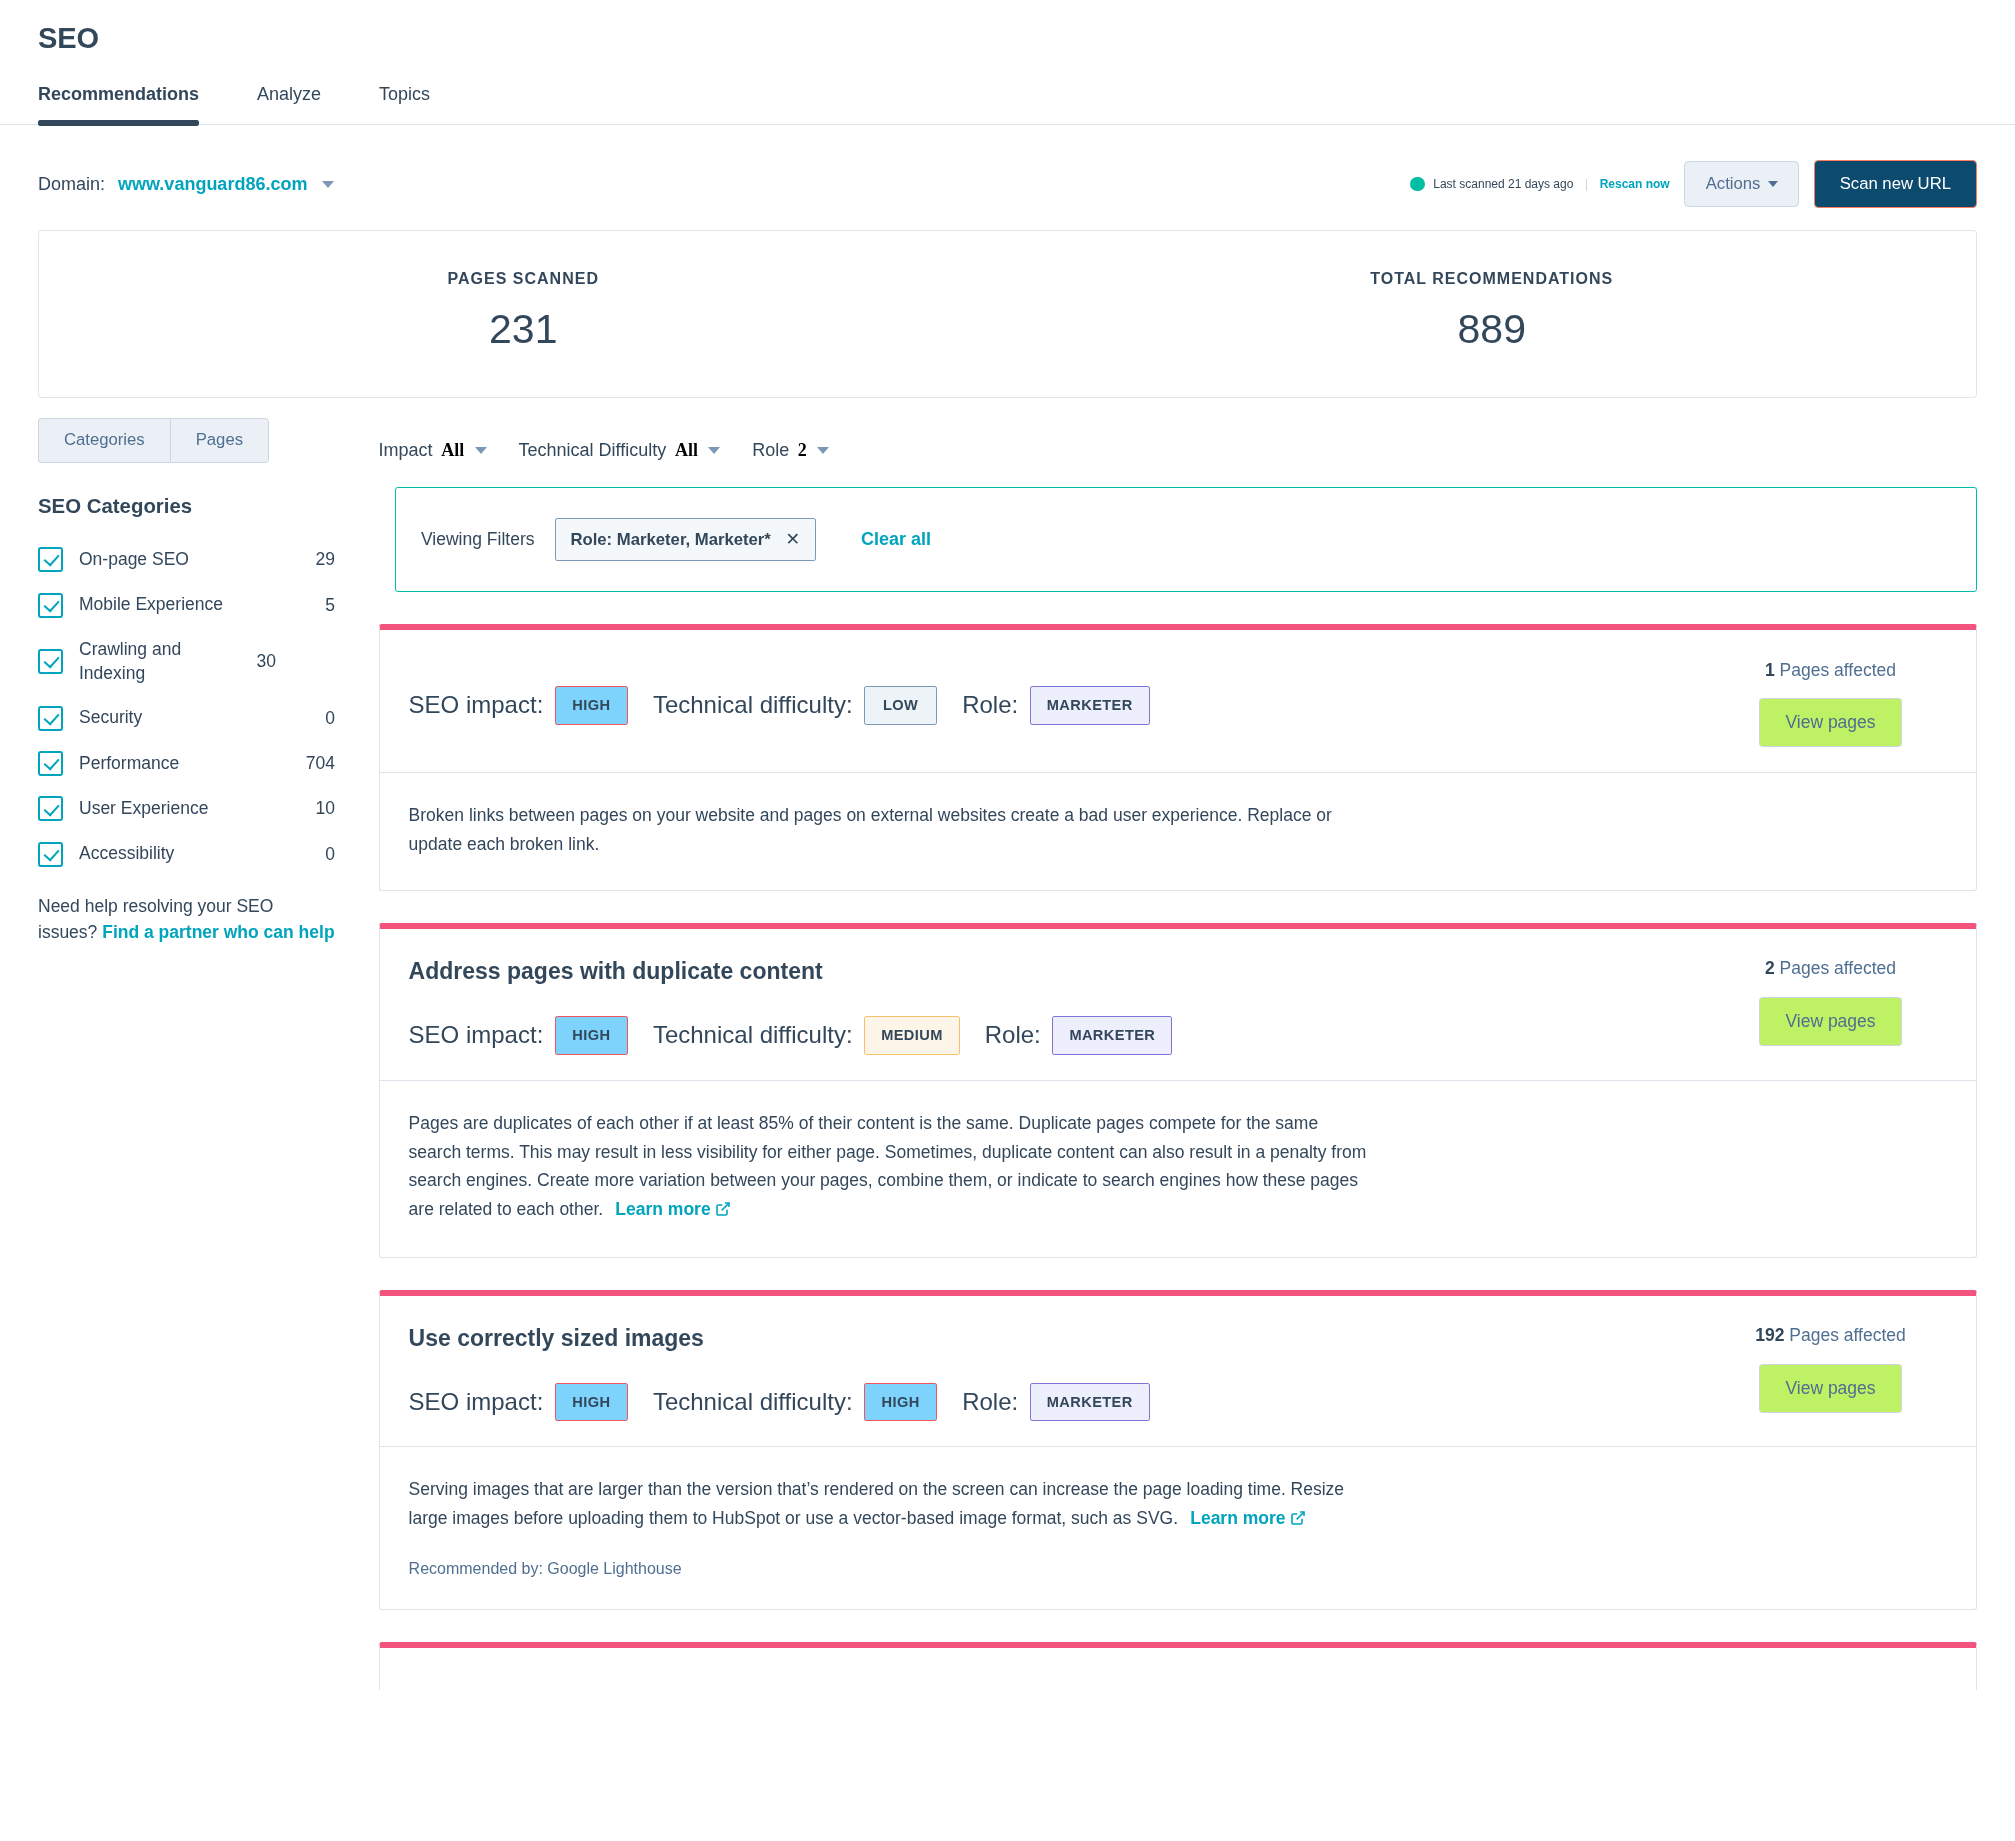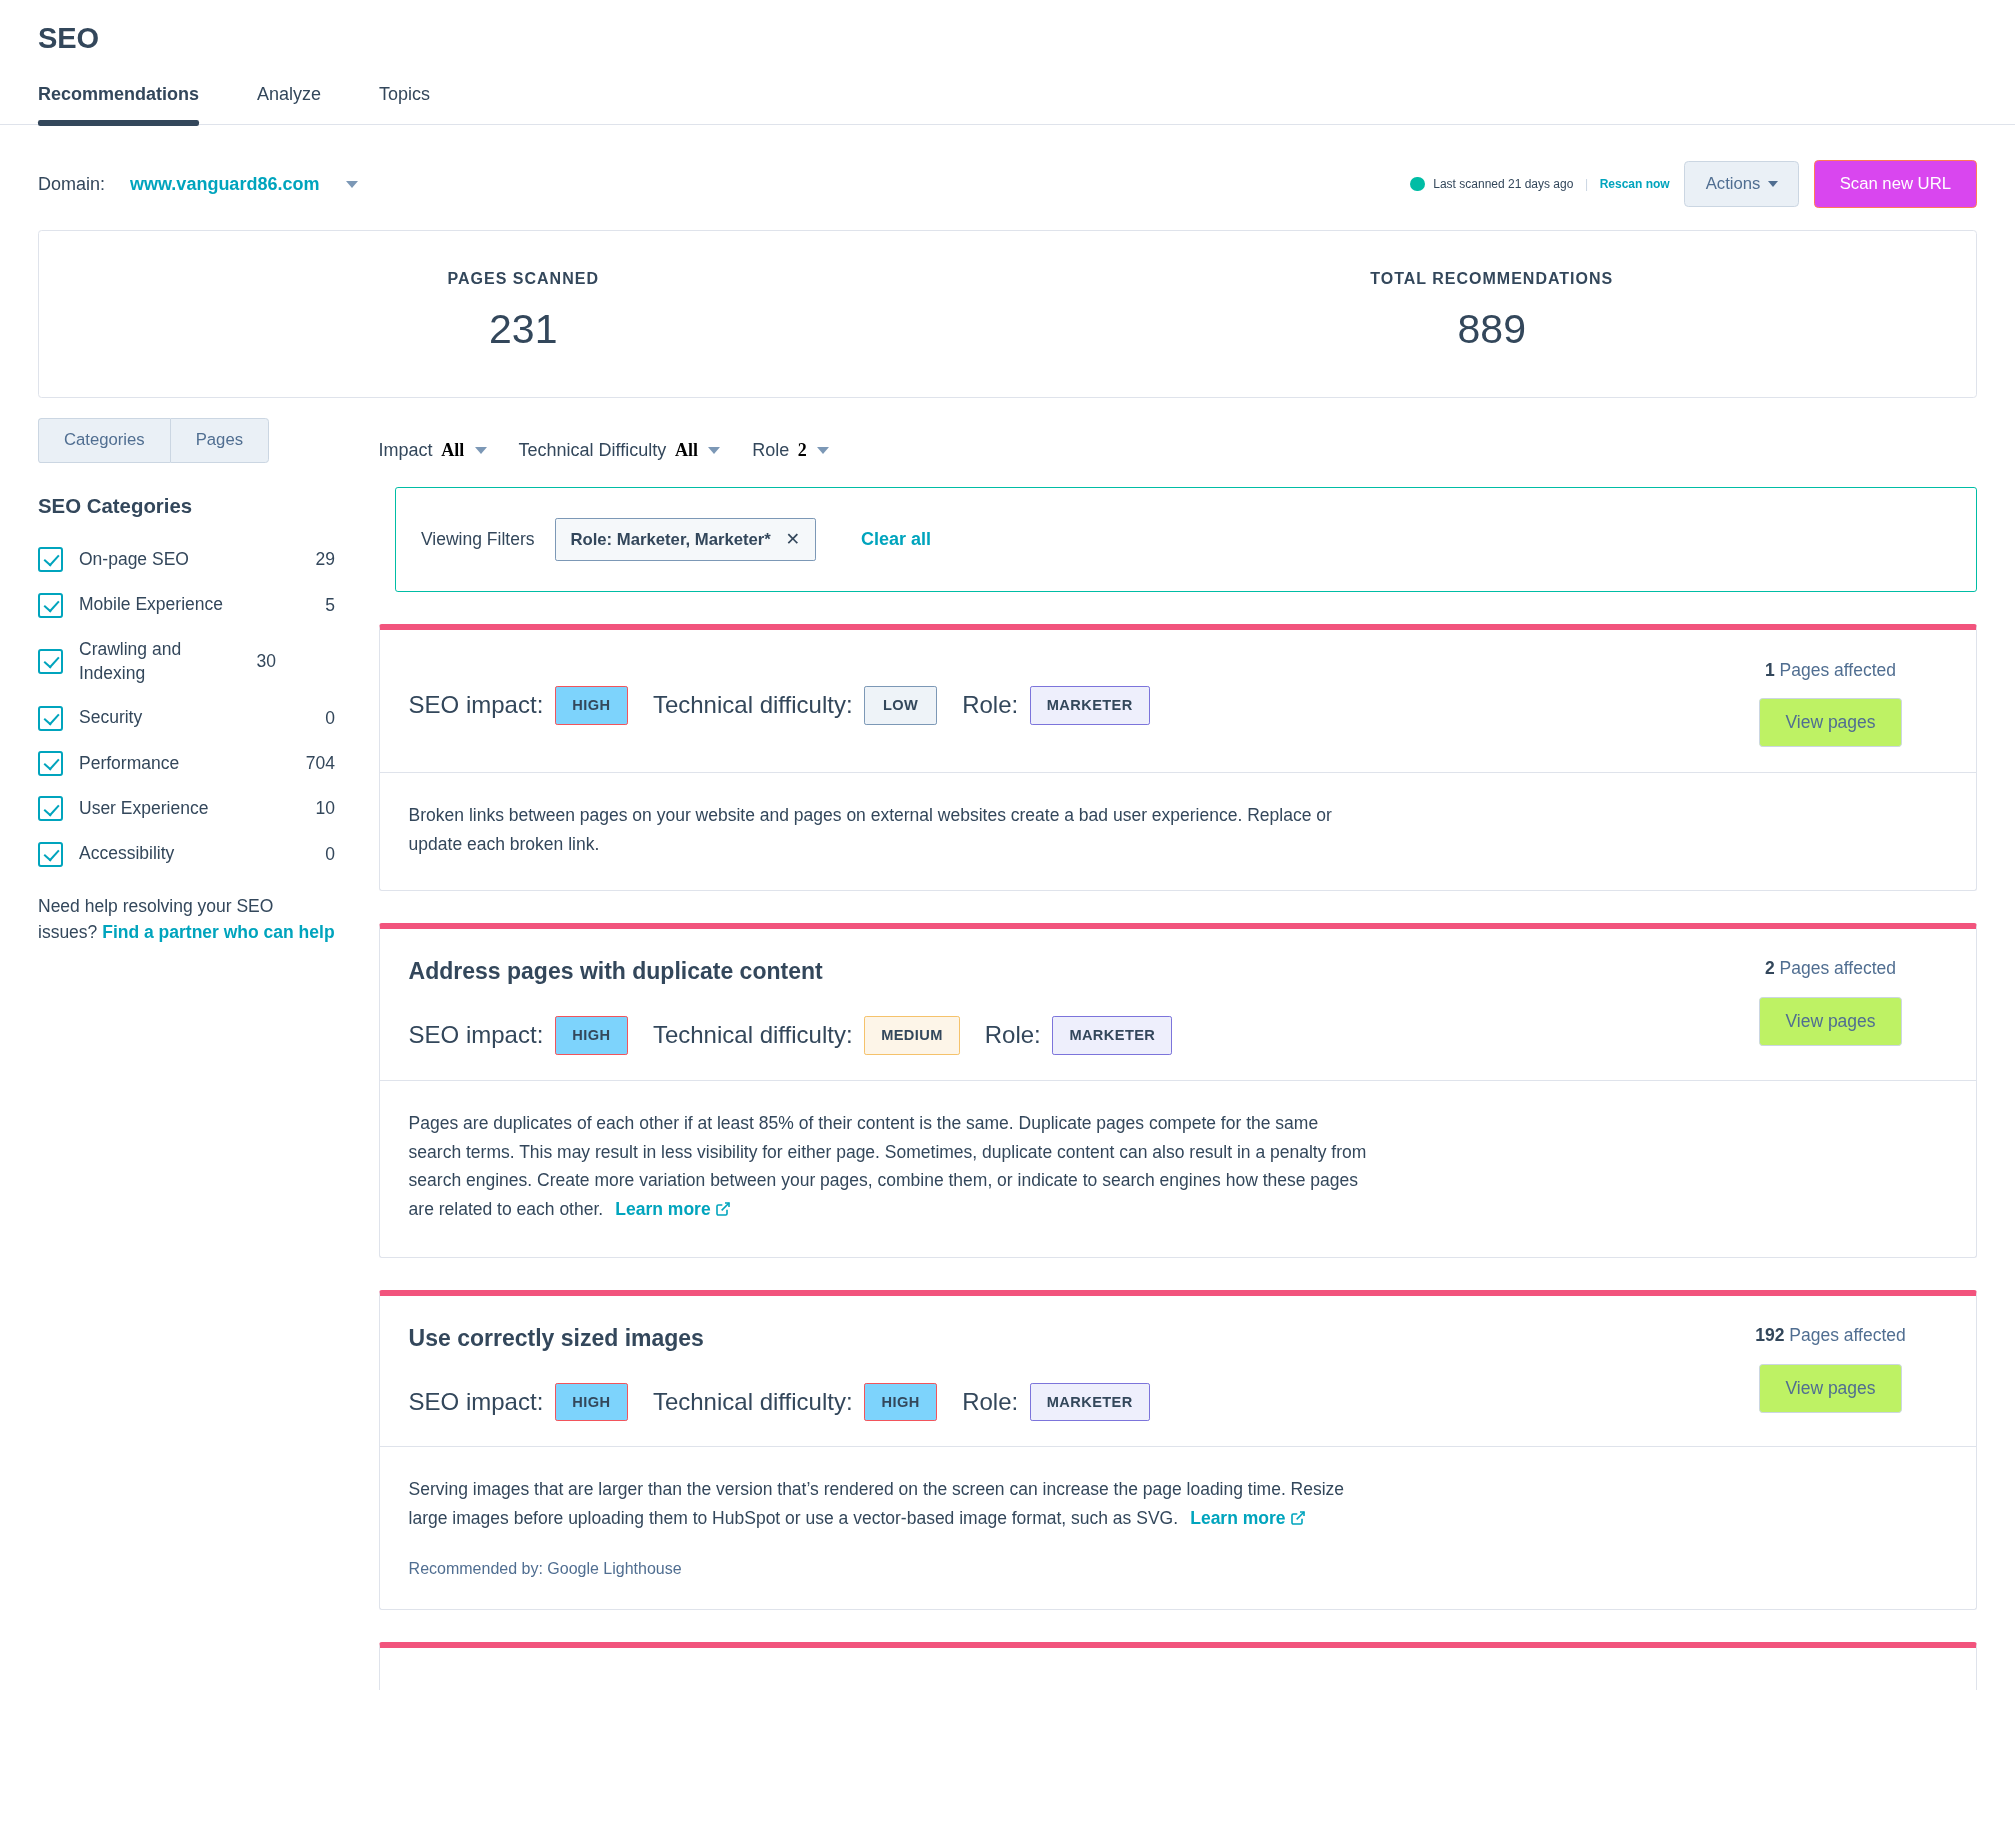--- a/index.html
+++ b/index.html
@@ -33,21 +33,21 @@
   .tab.active::after {
     content: ""; position: absolute; left: 0; right: 29px; bottom: -1.5px;
     height: 5.1px; background: #33475b; border-radius: 2.2px;
   }
 
   
   .domain-bar {
     display: flex; align-items: center; justify-content: space-between;
     padding: 35px 38px 0 38px;
   }
-  .domain-left { display: flex; align-items: center; gap: 25px; font-size: 18px; }
+  .domain-left { display: flex; align-items: center; gap: 13px; font-size: 18px; }
   .domain-label { color: #33475b; }
   .domain-value {
     color: #00a4bd; font-weight: 700; text-decoration: none; cursor: pointer;
   }
   .caret {
     width: 0; height: 0; border-left: 6.6px solid transparent;
     border-right: 6.6px solid transparent; border-top: 7.3px solid #7c98b6;
     display: inline-block; margin-left: 1.5px;
   }
   .domain-right { display: flex; align-items: center; gap: 14.6px; }
@@ -58,21 +58,21 @@
   .btn {
     font-family: "Liberation Sans", sans-serif; font-size: 16.7px;
     border-radius: 4.4px; cursor: pointer; border: 0.7px solid transparent;
     display: inline-flex; align-items: center; justify-content: center; gap: 7.3px;
   }
   .btn-secondary {
     background: #eaf0f6; border-color: #cbd6e2; color: #506e91;
     padding: 11.6px 20.4px;
   }
   .btn-primary {
-    background: #d946ef; color: #ffffff; padding: 13px 25px; border-color: #ff7a59;
+    background: #0c4a6e; color: #ffffff; padding: 13px 25px; border-color: #ff7a59;
   }
   .btn-caret {
     width: 0; height: 0; border-left: 5.8px solid transparent;
     border-right: 5.8px solid transparent; border-top: 6.6px solid #506e91;
   }
 
   
   .stats-card {
     margin: 22px 38px 0 38px; border: 0.7px solid #dfe3eb; border-radius: 3.6px;
     background: #fff; display: flex; padding: 39px 0 44px 0;

